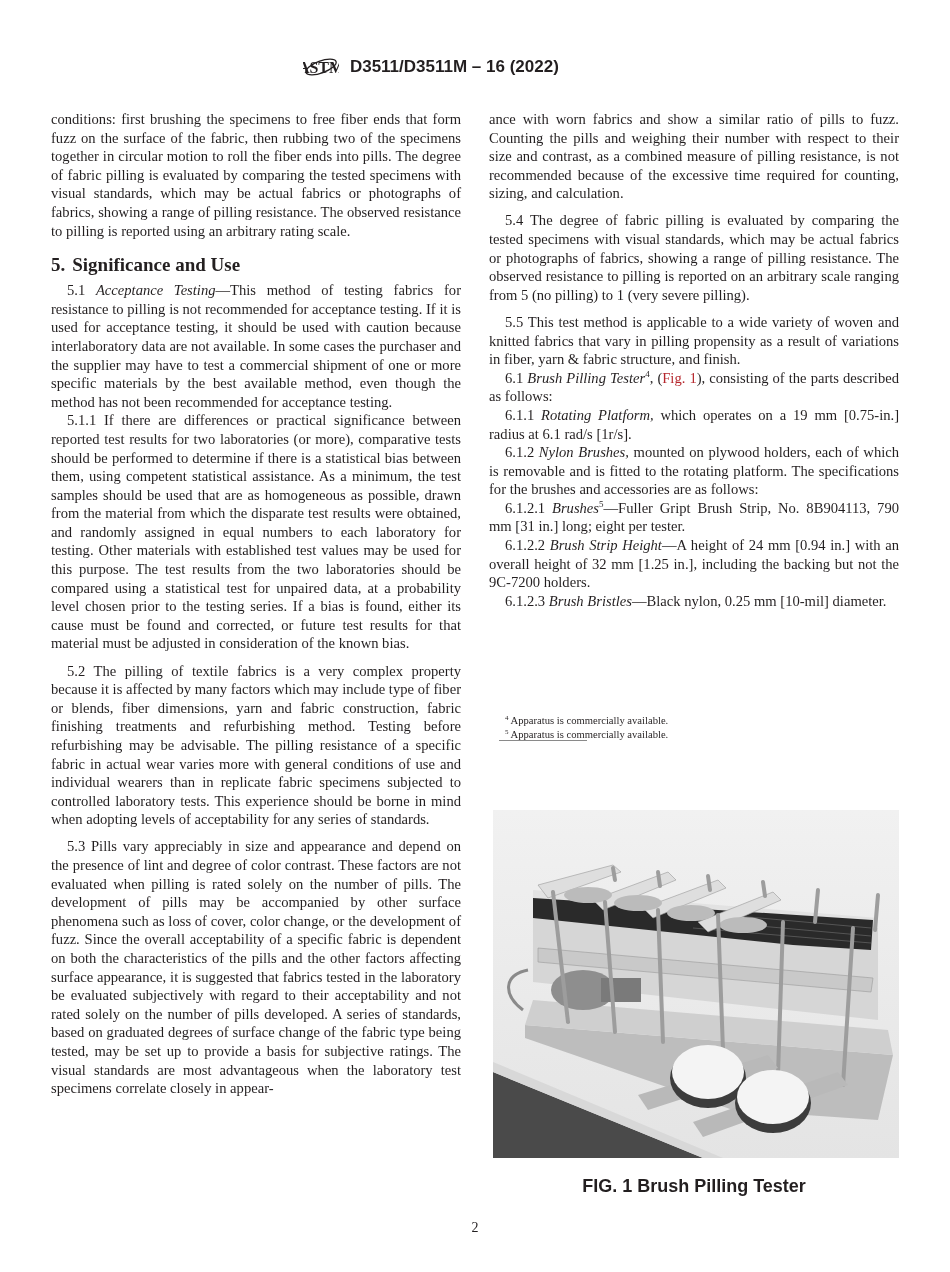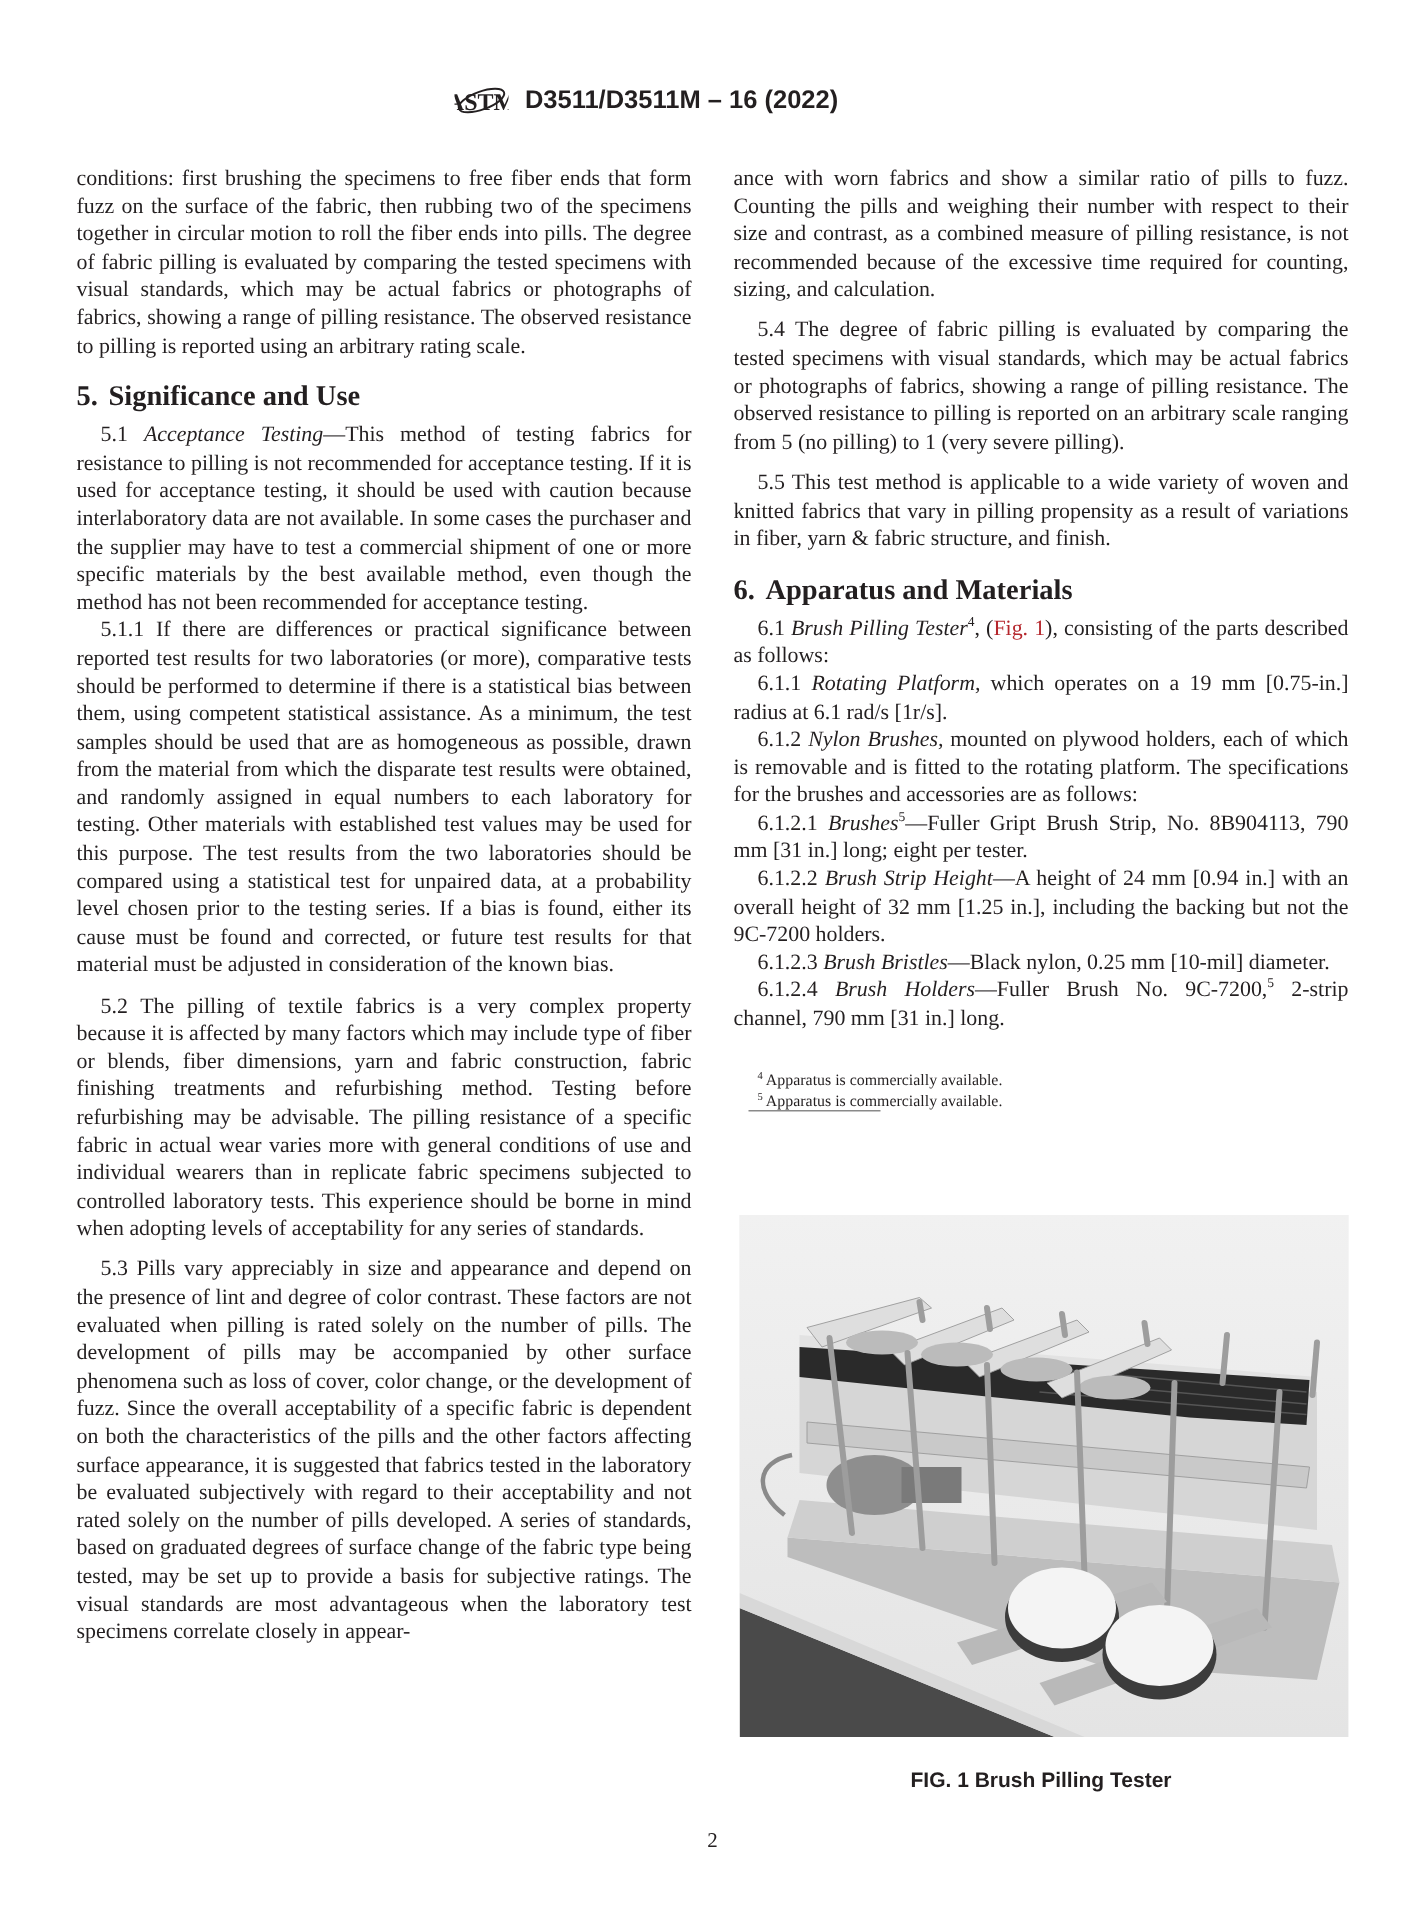--- a/index.html
+++ b/index.html
@@ -21,21 +21,21 @@
   i { font-style: italic; }
   sup { font-size: 9px; line-height: 0; vertical-align: 6px; }
   .figlink { color: #b5262c; }
   .fn-rule { position: absolute; left: 499px; top: 740px; width: 88px; height: 0; border-top: 1.5px solid #8a8a8a; }
   .footnotes { position: absolute; left: 505px; top: 714px; font-size: 10.6px; line-height: 14px; }
   .footnotes sup { font-size: 7px; vertical-align: 4px; }
   .figure { position: absolute; left: 493px; top: 810px; width: 406px; height: 348px;
             background: #eeeeee; overflow: hidden; }
   .caption { position: absolute; left: 489px; top: 1178px; width: 410px; text-align: center;
              font-family: "Liberation Sans", "DejaVu Sans", sans-serif; font-weight: bold;
-             font-size: 14px; line-height: 16px; }
+             font-size: 18px; line-height: 16px; }
   .pagenum { position: absolute; top: 1220px; left: 0; width: 950px; text-align: center; font-size: 14px; }
 </style>
 </head>
 <body>
 
 <div class="header">
   <span class="logo">
     <svg width="36" height="30" viewBox="0 0 36 30">
       <ellipse cx="18" cy="15" rx="16" ry="6" fill="none" stroke="#231f20" stroke-width="1.3" transform="rotate(-20 18 15)"></ellipse>
       <text x="18" y="21" text-anchor="middle" font-family="Liberation Serif, serif" font-weight="bold" font-size="16" fill="#231f20">ASTM</text>
@@ -59,23 +59,20 @@
   <p class="indent">5.1.1 If there are differences or practical significance between reported test results for two laboratories (or more), comparative tests should be performed to determine if there is a statistical bias between them, using competent statistical assistance. As a minimum, the test samples should be used that are as homogeneous as possible, drawn from the material from which the disparate test results were obtained, and randomly assigned in equal numbers to each laboratory for testing. Other materials with established test values may be used for this purpose. The test results from the two laboratories should be compared using a statistical test for unpaired data, at a probability level chosen prior to the testing series. If a bias is found, either its cause must be found and corrected, or future test results for that material must be adjusted in consideration of the known bias.</p>
   <p class="indent gap">5.2 The pilling of textile fabrics is a very complex property because it is affected by many factors which may include type of fiber or blends, fiber dimensions, yarn and fabric construction, fabric finishing treatments and refurbishing method. Testing before refurbishing may be advisable. The pilling resistance of a specific fabric in actual wear varies more with general conditions of use and individual wearers than in replicate fabric specimens subjected to controlled laboratory tests. This experience should be borne in mind when adopting levels of acceptability for any series of standards.</p>
   <p class="indent gap">5.3 Pills vary appreciably in size and appearance and depend on the presence of lint and degree of color contrast. These factors are not evaluated when pilling is rated solely on the number of pills. The development of pills may be accompanied by other surface phenomena such as loss of cover, color change, or the development of fuzz. Since the overall acceptability of a specific fabric is dependent on both the characteristics of the pills and the other factors affecting surface appearance, it is suggested that fabrics tested in the laboratory be evaluated subjectively with regard to their acceptability and not rated solely on the number of pills developed. A series of standards, based on graduated degrees of surface change of the fabric type being tested, may be set up to provide a basis for subjective ratings. The visual standards are most advantageous when the laboratory test specimens correlate closely in appear-</p>
 </div>
 
 <div class="col right">
   <p>ance with worn fabrics and show a similar ratio of pills to fuzz. Counting the pills and weighing their number with respect to their size and contrast, as a combined measure of pilling resistance, is not recommended because of the excessive time required for counting, sizing, and calculation.</p>
   <p class="indent gap">5.4 The degree of fabric pilling is evaluated by comparing the tested specimens with visual standards, which may be actual fabrics or photographs of fabrics, showing a range of pilling resistance. The observed resistance to pilling is reported on an arbitrary scale ranging from 5 (no pilling) to 1 (very severe pilling).</p>
   <p class="indent gap">5.5 This test method is applicable to a wide variety of woven and knitted fabrics that vary in pilling propensity as a result of variations in fiber, yarn &amp; fabric structure, and finish.</p>
 
-  <h2>
-    <span class="num">6.</span><span>Apparatus and Materials</span>
-  </h2>
 
   <p class="indent">
     <span>6.1</span>
     <i>Brush Pilling Tester</i><sup>4</sup><span>, (</span><span class="figlink">Fig. 1</span><span>), consisting of the parts described as follows:</span>
   </p>
 
   <p class="indent">
     <span>6.1.1</span>
     <i>Rotating Platform,</i><span> which operates on a 19 mm [0.75-in.] radius at 6.1 rad/s [1r/s].</span>
   </p>
@@ -93,24 +90,20 @@
   <p class="indent">
     <span>6.1.2.2</span>
     <i>Brush Strip Height</i><span>—A height of 24 mm [0.94 in.] with an overall height of 32 mm [1.25 in.], including the backing but not the 9C-7200 holders.</span>
   </p>
 
   <p class="indent">
     <span>6.1.2.3</span>
     <i>Brush Bristles</i><span>—Black nylon, 0.25 mm [10-mil] diameter.</span>
   </p>
 
-  <p class="indent">
-    <span>6.1.2.4</span>
-    <i>Brush Holders</i><span>—Fuller Brush No. 9C-7200,</span><sup>5</sup><span> 2-strip channel, 790 mm [31 in.] long.</span>
-  </p>
 </div>
 
 <div class="fn-rule"></div>
 <div class="footnotes">
   <div><sup>4</sup> <span>Apparatus is commercially available.</span></div>
   <div><sup>5</sup> <span>Apparatus is commercially available.</span></div>
 </div>
 
 <div class="figure">
   <svg width="406" height="348" viewBox="0 0 406 348">

